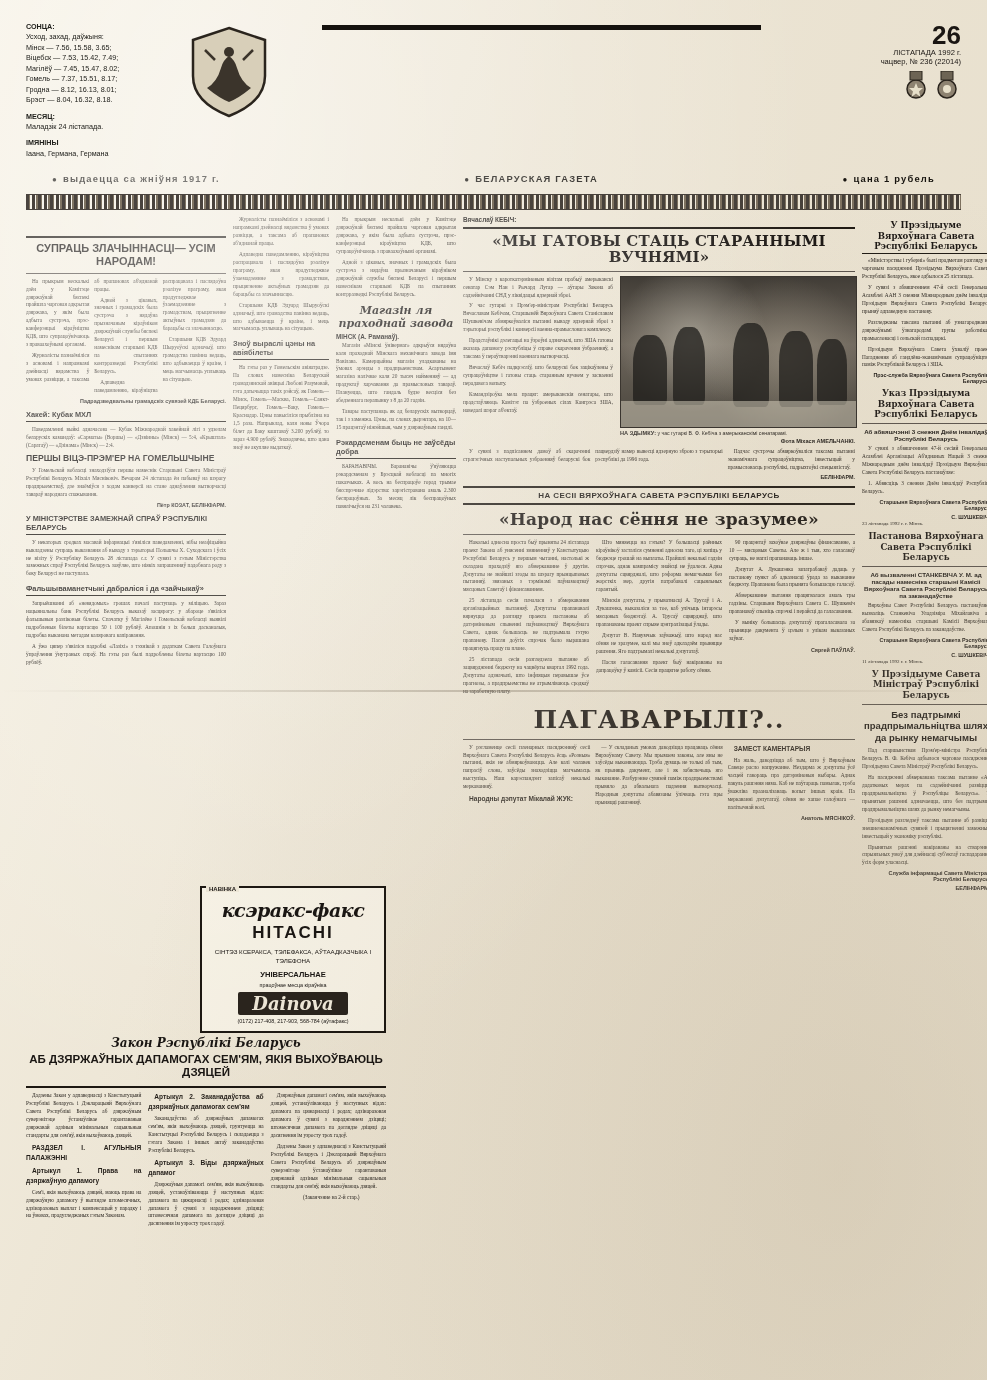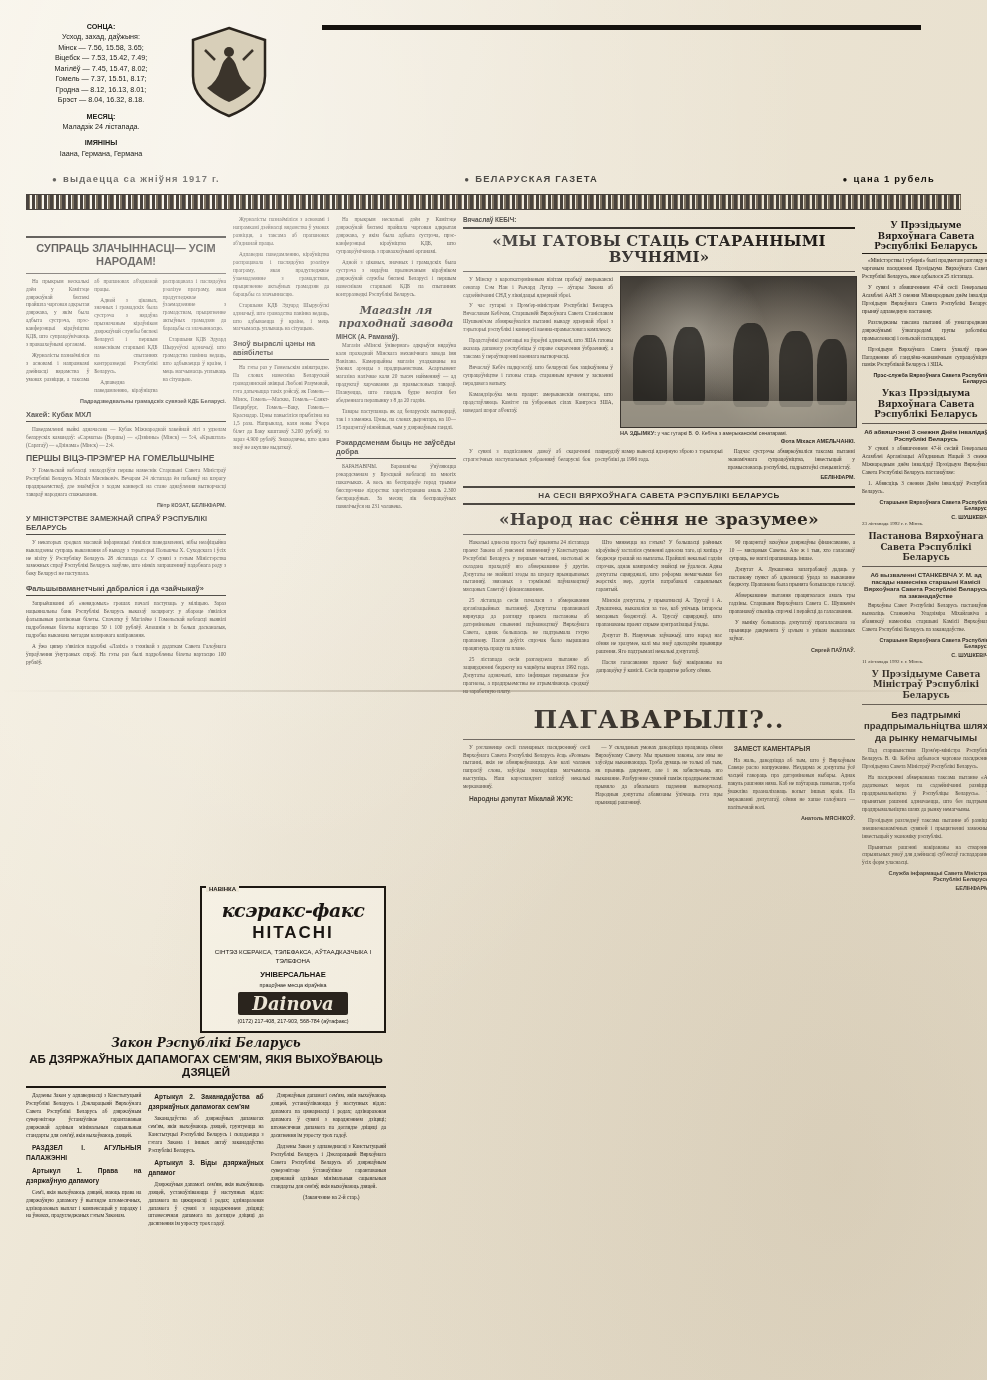--- a/index.html
+++ b/index.html
@@ -26,21 +26,21 @@
       radial-gradient(ellipse at 85% 85%, rgba(190,175,148,.35), transparent 60%);
     pointer-events:none;
   }
   
   .masthead{display:flex;align-items:flex-start;gap:10px;position:relative;}
   .weather{
     width:150px;font-size:7.2px;line-height:1.45;
     font-family:"Liberation Sans", sans-serif;
     color:#20201c;
   }
-  .weather .blk{margin-bottom:6px;text-align:center;}
+  .weather .blk{margin-bottom:6px;}
   .weather .ttl{font-weight:bold;}
   .crest{
     width:86px;height:96px;margin-top:2px;
     display:flex;align-items:center;justify-content:center;
   }
   .crest svg{display:block;}
   .title-wrap{flex:1;text-align:center;position:relative;}
   .zvyazda{
     font-family:"DejaVu Serif", serif;
     font-weight:bold;
@@ -233,20 +233,37 @@
         <path d="M18 62 q10 -6 14 -20 q2 -8 8 -12 q6 4 8 12 q4 14 14 20 q-12 10 -22 14 q-10 -4 -22 -14 z" fill="#3b342b"></path>
         <circle cx="40" cy="26" r="5" fill="#3b342b"></circle>
         <path d="M26 34 l-10 -10 M54 34 l10 -10" stroke="#3b342b" stroke-width="2.5"></path>
       </svg>
     </div>
 
     <div class="title-wrap">
       <div class="title-rule"></div>
     </div>
 
+    <div class="dateblk">
+      <div class="day">26</div>
+      <div class="l1">ЛІСТАПАДА 1992 г.</div>
+      <div class="l2">чацвер, № 236 (22014)</div>
+      <div class="medal">
+        <svg width="28" height="30" viewBox="0 0 28 30">
+            <circle cx="14" cy="18" r="9" fill="#8d8270" stroke="#2a241d" stroke-width="1.5"></circle>
+            <rect x="8" y="0" width="12" height="9" fill="#6d6454" stroke="#2a241d" stroke-width="1"></rect>
+            <path d="M14 12 l2 5 h5 l-4 3.5 1.5 5.5 -4.5 -3.5 -4.5 3.5 1.5 -5.5 -4 -3.5 h5 z" fill="#e7dfc9"></path>
+          </svg>
+        <svg width="28" height="30" viewBox="0 0 28 30">
+            <circle cx="14" cy="18" r="9" fill="#8d8270" stroke="#2a241d" stroke-width="1.5"></circle>
+            <rect x="8" y="0" width="12" height="9" fill="#6d6454" stroke="#2a241d" stroke-width="1"></rect>
+            <circle cx="14" cy="18" r="4" fill="#e7dfc9"></circle>
+          </svg>
+      </div>
+    </div>
   </div>
 
   <div class="subline">
     <span class="dot">выдаецца са жніўня 1917 г.</span>
     <span class="dot">БЕЛАРУСКАЯ ГАЗЕТА</span>
     <span class="dot">цана 1 рубель</span>
   </div>
 
   <div class="ornament"></div>
 

